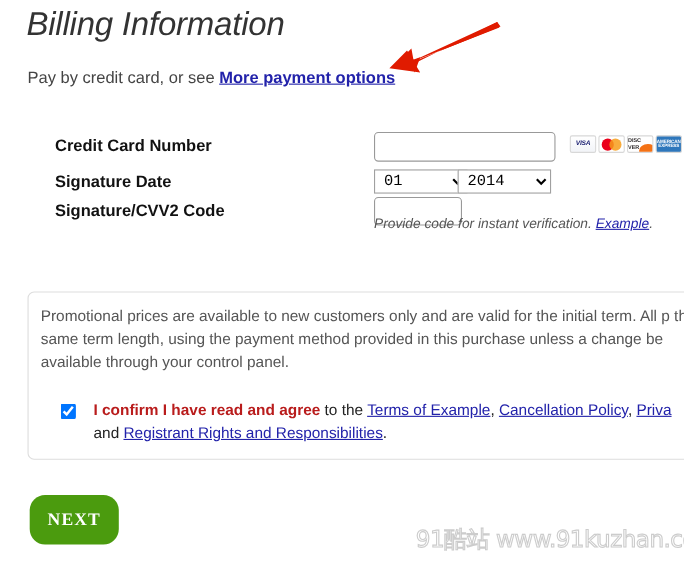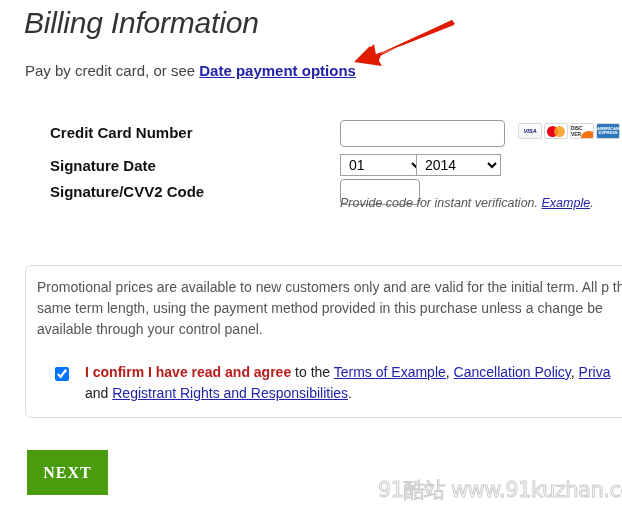--- a/index.html
+++ b/index.html
@@ -83,21 +83,21 @@
   #input-cvv {
     left: 340px; top: 179px; width: 80px; height: 26px;
   }
 
   .sel {
     position: absolute;
     box-sizing: border-box;
     border: 1px solid #a0a0a0;
     border-radius: 0;
     background: #ffffff;
-    font-family: Liberation Sans, sans-serif;
+    font-family: Liberation Mono, monospace;
     font-size: 14px;
     color: #000;
     padding: 1px 2px 1px 4px;
     height: 22px;
   }
   #select-exp-month { left: 340px; top: 154px; width: 85px; }
   #select-exp-year  { left: 416px; top: 154px; width: 85px; }
   #exp-slash {
     position: absolute;
     left: 427px; top: 156px;
@@ -223,21 +223,21 @@
 
   
   #next-button {
     position: absolute;
     left: 27px;
     top: 450px;
     width: 81px;
     height: 45px;
     background: #4b9b0e;
     border: none;
-    border-radius: 0;
+    border-radius: 14px;
     color: #ffffff;
     font-family: "Liberation Serif", serif;
     font-size: 16px;
     font-weight: bold;
     letter-spacing: 1px;
     cursor: pointer;
   }
 
   
   #watermark {
@@ -251,21 +251,21 @@
     white-space: nowrap;
     letter-spacing: -0.5px;
     pointer-events: none;
   }
 </style>
 </head>
 <body>
 
 <div id="page-title">Billing Information</div>
 
-<div id="subtitle-line"><span>Pay by credit card, or see </span><a href="#">Date payment options</a></div>
+<div id="subtitle-line"><span>Pay by credit card, or see </span><a href="#">More payment options</a></div>
 
 <svg id="annotation-arrow" viewBox="0 0 130 70" xmlns="http://www.w3.org/2000/svg">
   <polygon points="122,12 46,47 44,36 28,52 50,57 45,48 124,17" fill="#e01b00"></polygon>
   <polygon points="26,53 52,44 47,58 44,50" fill="#e01b00"></polygon>
   <path d="M122,12 L48,49 L40,38 L24,54 L52,58 L46,48 L125,16 Z" fill="#e01b00"></path>
 </svg>
 
 <div class="form-label" id="label-ccnum">Credit Card Number</div>
 <div class="form-label" id="label-exp">Signature Date</div>
 <div class="form-label" id="label-cvv">Signature/CVV2 Code</div>

